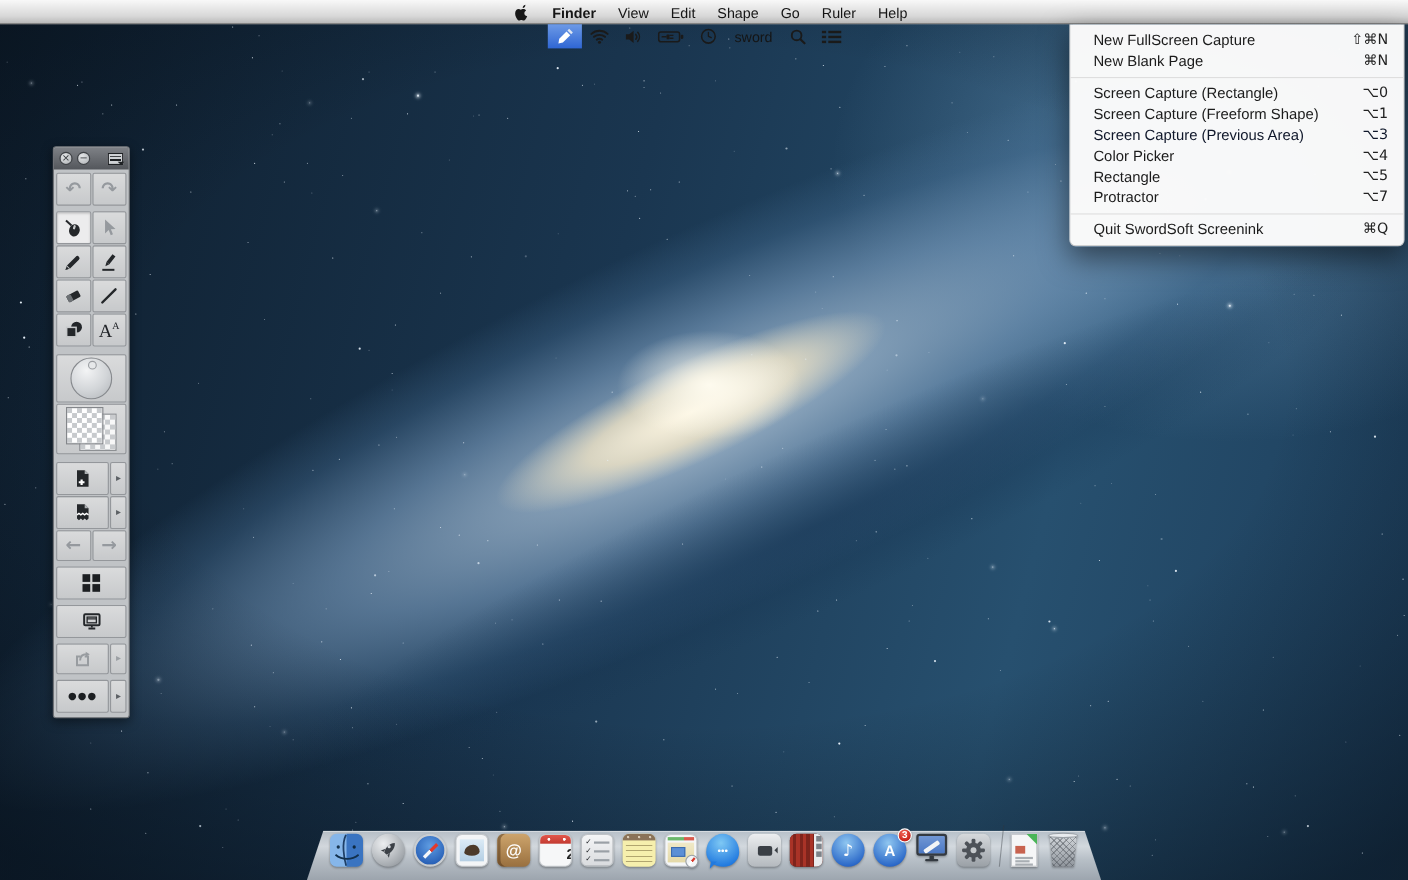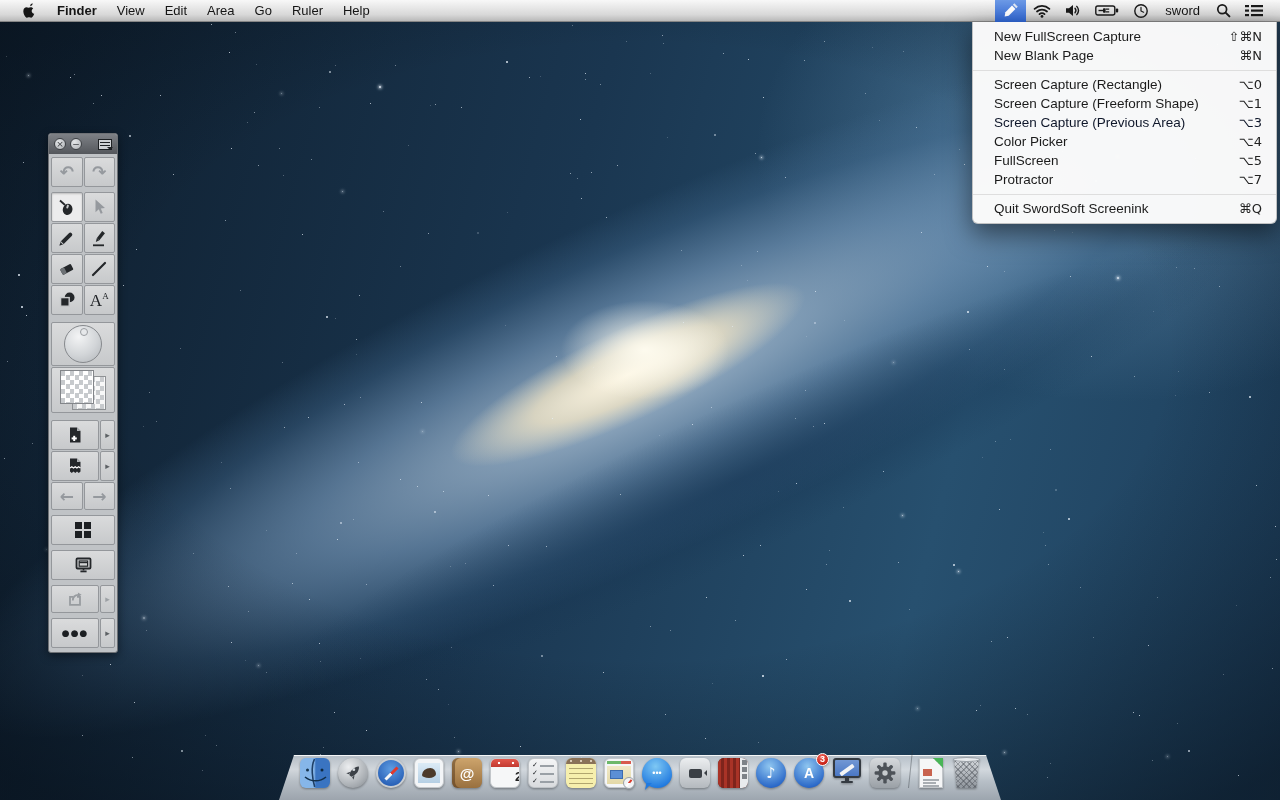--- a/index.html
+++ b/index.html
@@ -19,21 +19,21 @@
     background:radial-gradient(ellipse 15% 9% at 50% 46%, rgba(255,247,226,.97), rgba(246,231,196,.72) 38%, rgba(230,230,225,0) 72%); }
   .wp-core2 { position:absolute; left:560px; top:300px; width:170px; height:100px; border-radius:50%;
     background:radial-gradient(ellipse at center, rgba(255,252,240,.95), rgba(255,250,235,0) 70%); }
   .wp-vignette { background:radial-gradient(ellipse 75% 70% at 50% 44%, rgba(0,0,0,0) 55%, rgba(4,11,19,.55) 100%); }
   #stars { position:absolute; inset:0; pointer-events:none; }
   .star { position:absolute; background:#e8f1fa; border-radius:50%; }
 
   
   .menubar { position:absolute; left:0; top:0; width:1280px; height:22px; z-index:50;
     background:linear-gradient(#f8f8f8,#d8d8d8 70%,#b9b9b9); border-bottom:1px solid rgba(40,40,40,.55);
-    display:flex; justify-content:space-between; align-items:center; font-size:13px; color:#151515; }
+    display:flex; justify-content:space-between; align-items:center; font-size:13px; color:#151515;flex-direction:column; }
   .mb-left, .mb-right { display:flex; align-items:center; height:22px; }
   .mb-left { padding-left:12px; }
   .apple-menu { padding:0 10px; display:flex; align-items:center; height:22px; }
   .mb-app { font-weight:bold; padding:0 10px; }
   .mb-item { padding:0 10px; }
   .mb-right { padding-right:10px; }
   .mb-extra { height:22px; display:flex; align-items:center; padding:0 7px; }
   .mb-extra.active { background:linear-gradient(#6d9ae6,#2f66d4); }
   .mb-user { padding:0 9px; }
 
@@ -481,21 +481,21 @@
     <div class="mb-left">
       <span class="apple-menu">
         <svg width="15" height="17" viewBox="0 0 17 19">
           <path fill="#161616" d="M9.3 4.6c-.2-1.4 1-3 2.7-3.3.3 1.6-1.1 3.2-2.7 3.3z"></path>
           <path fill="#161616" d="M13.9 13.3c-.4 1.1-1 2.1-1.7 3-.6.7-1.2 1.4-2.1 1.4-.9 0-1.2-.5-2.2-.5s-1.4.5-2.2.5c-.9 0-1.5-.7-2.1-1.4C2.1 14.5 1 11.2 1.7 8.7c.5-1.7 1.8-2.9 3.2-2.9.9 0 1.7.6 2.4.6.7 0 1.5-.6 2.6-.6 1 0 2.1.5 2.8 1.4-1.2.8-1.8 1.9-1.7 3.2.1 1.3.9 2.4 2.9 2.9z"></path>
         </svg>
       </span>
       <span class="mb-app">Finder</span>
       <span class="mb-item">View</span>
       <span class="mb-item">Edit</span>
-      <span class="mb-item">Area</span>
+      <span class="mb-item">Shape</span>
       <span class="mb-item">Go</span>
       <span class="mb-item">Ruler</span>
       <span class="mb-item">Help</span>
     </div>
     <div class="mb-right">
       <span class="mb-extra active">
         <svg width="17" height="17" viewBox="0 0 18 18">
           <path fill="#ffffff" d="M10.6 3.8l3.6 3.6-7.1 7.1-4.3.8.8-4.4z"></path>
           <path fill="#dfe6f2" d="M11.5 2.9l1.6-1.6 3.6 3.6-1.6 1.6z"></path>
         </svg>
@@ -576,21 +576,21 @@
     </div>
     <div class="dd-item disabled">
       <span>Screen Capture (Previous Area)</span>
       <span class="dd-sc">⌥3</span>
     </div>
     <div class="dd-item">
       <span>Color Picker</span>
       <span class="dd-sc">⌥4</span>
     </div>
     <div class="dd-item">
-      <span>FullScreen</span>
+      <span>Rectangle</span>
       <span class="dd-sc">⌥5</span>
     </div>
     <div class="dd-item">
       <span>Protractor</span>
       <span class="dd-sc">⌥7</span>
     </div>
     <div class="dd-sep"></div>
     <div class="dd-item">
       <span>Quit SwordSoft Screenink</span>
       <span class="dd-sc">⌘Q</span>

